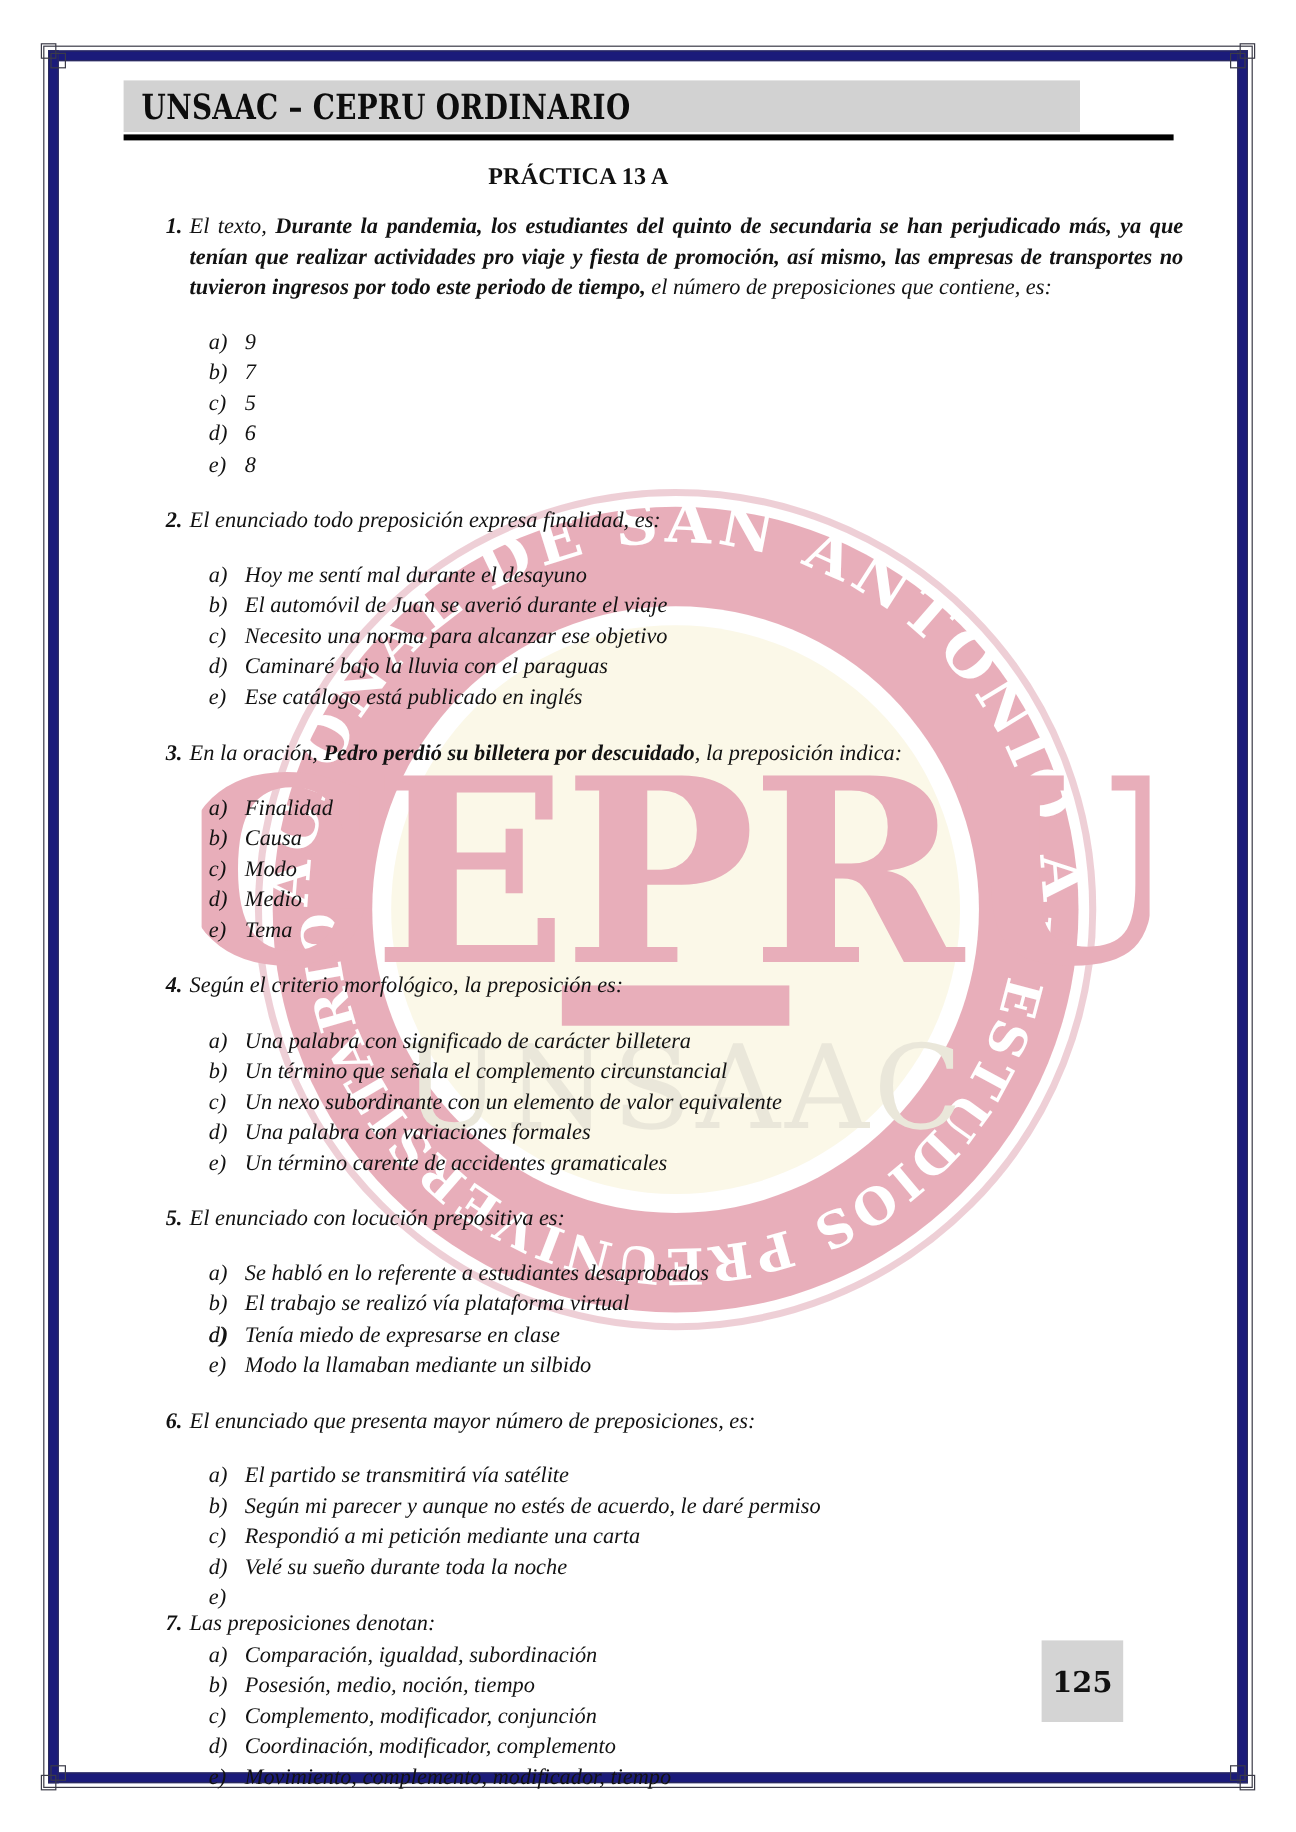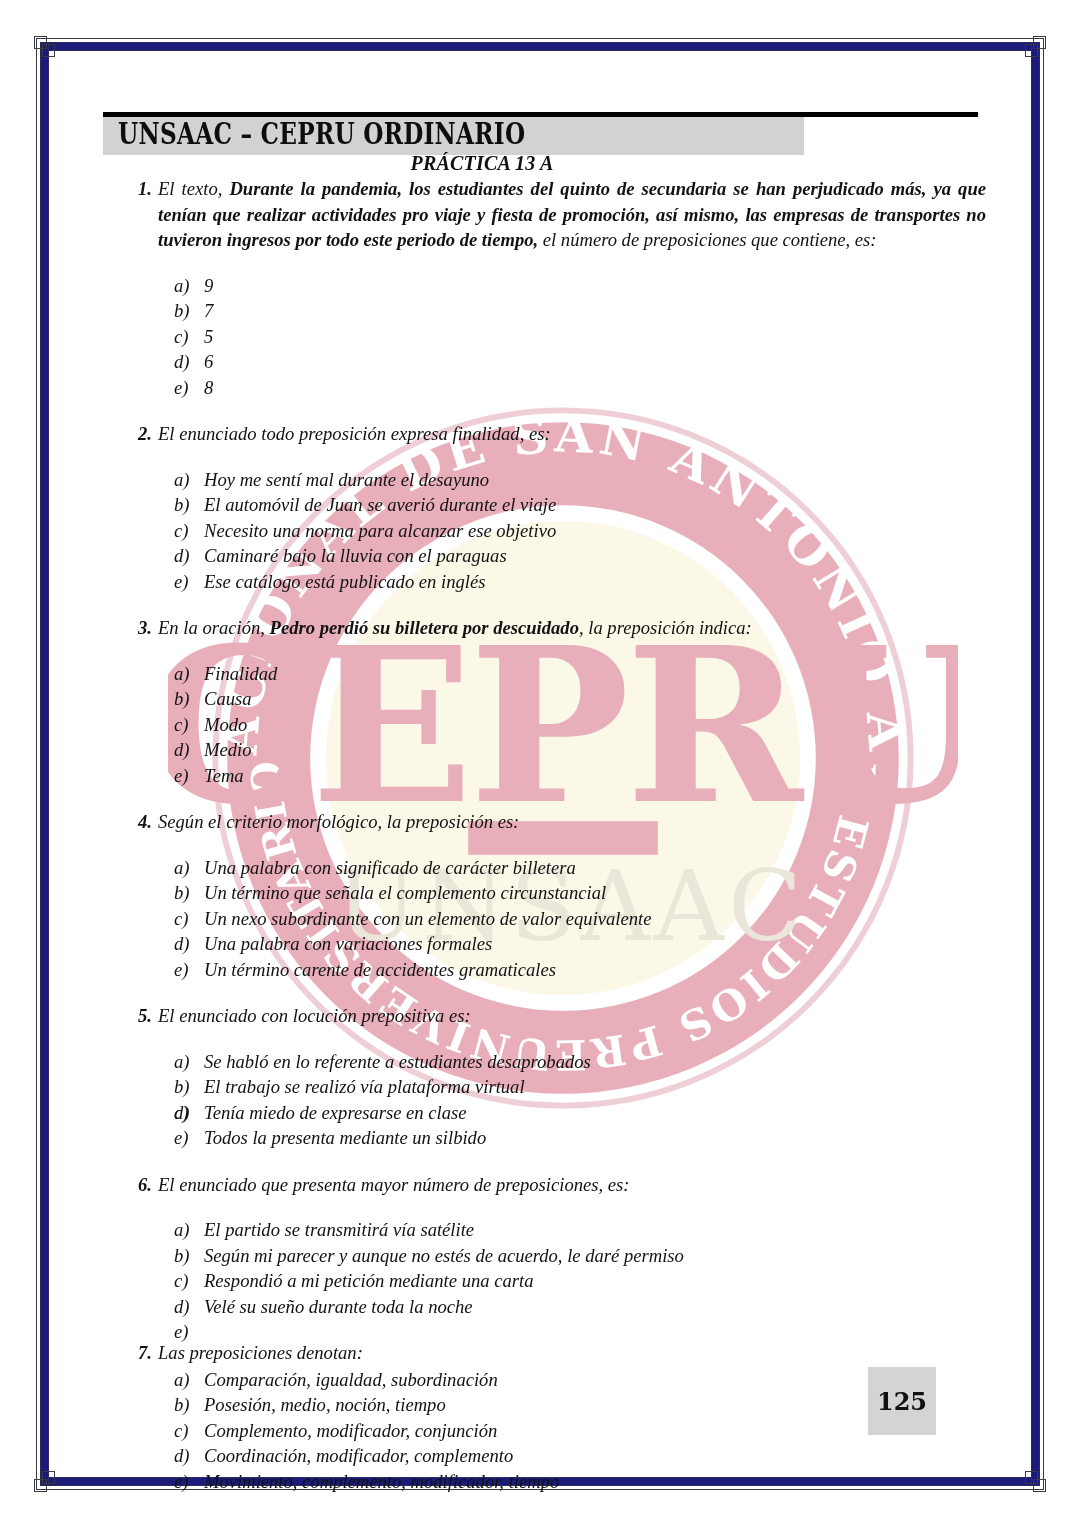--- a/index.html
+++ b/index.html
@@ -81,24 +81,23 @@
     top: 0;
     width: 1080px;
     height: 1527px;
     z-index: 2;
   }
 
   #header-band {
     position: absolute;
     left: 103px;
     top: 67px;
-    width: 701px;
+    width: 797px;
     height: 43px;
     background: #d2d2d2;
-    margin-top: 45px;
   }
   #header-title {
     position: absolute;
     left: 15px;
     top: 4px;
     font-family: "DejaVu Serif", "Liberation Serif", serif;
     font-weight: 700;
     font-size: 29px;
     letter-spacing: 0.3px;
     color: #0d0d0d;
@@ -112,26 +111,25 @@
     left: 103px;
     top: 112px;
     width: 875px;
     height: 5px;
     background: #000000;
   }
 
   #practice-title {
     position: absolute;
     left: 0;
-    top: 152px;
+    top: 136px;
     width: 964px;
     text-align: center;
     font-size: 20px;
     font-weight: 700;
-    font-style: italic;
     letter-spacing: 0.2px;
     color: #111111;
   }
 
   #questions {
     position: absolute;
     left: 126px;
     top: 176px;
     width: 860px;
   }
@@ -294,21 +292,21 @@
           <div class="q-option"><span class="opt-letter">e)</span><span>Un término carente de accidentes gramaticales</span></div>
         </div>
       </div>
       <div class="question">
         <div class="q-head"><span class="q-num">5.</span><span>El enunciado con locución prepositiva es:</span></div>
         <div class="q-options">
           <div class="q-option"><span class="opt-letter">a)</span><span>Se habló en lo referente a estudiantes desaprobados</span></div>
           <div class="q-option"><span class="opt-letter">b)</span><span>El trabajo se realizó vía plataforma virtual</span></div>
           <div class="q-option"><span class="opt-letter">c)</span></div>
           <div class="q-option"><span class="opt-letter">d)</span><span>Tenía miedo de expresarse en clase</span></div>
-          <div class="q-option"><span class="opt-letter">e)</span><span>Todos la presenta mediante un silbido</span></div>
+          <div class="q-option"><span class="opt-letter">e)</span><span>Modo la llamaban mediante un silbido</span></div>
         </div>
       </div>
       <div class="question">
         <div class="q-head"><span class="q-num">6.</span><span>El enunciado que presenta mayor número de preposiciones, es:</span></div>
         <div class="q-options">
           <div class="q-option"><span class="opt-letter">a)</span><span>El partido se transmitirá vía satélite</span></div>
           <div class="q-option"><span class="opt-letter">b)</span><span>Según mi parecer y aunque no estés de acuerdo, le daré permiso</span></div>
           <div class="q-option"><span class="opt-letter">c)</span><span>Respondió a mi petición mediante una carta</span></div>
           <div class="q-option"><span class="opt-letter">d)</span><span>Velé su sueño durante toda la noche</span></div>
           <div class="q-option"><span class="opt-letter">e)</span></div>

